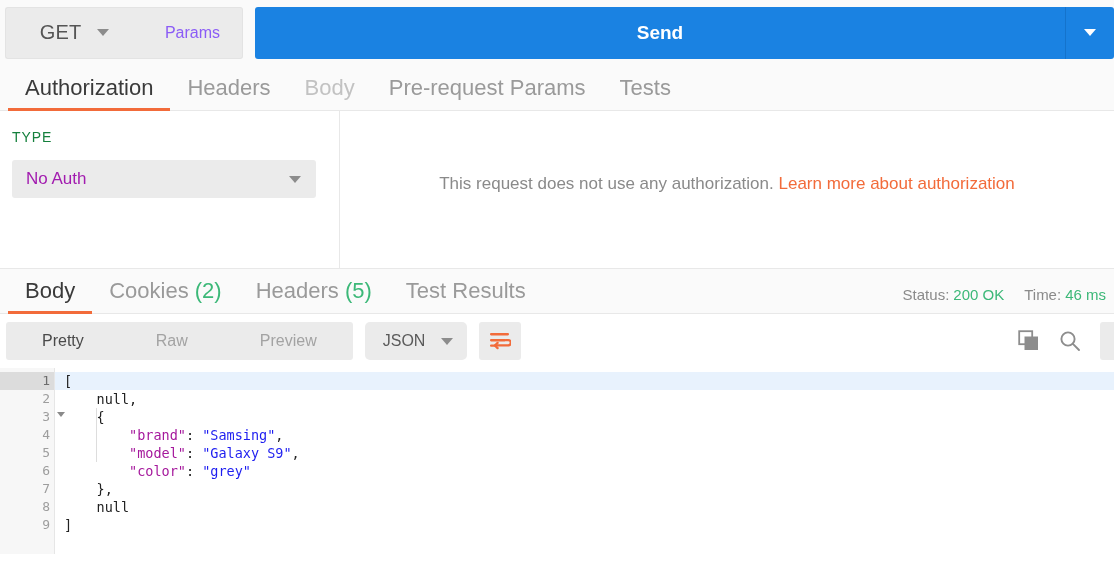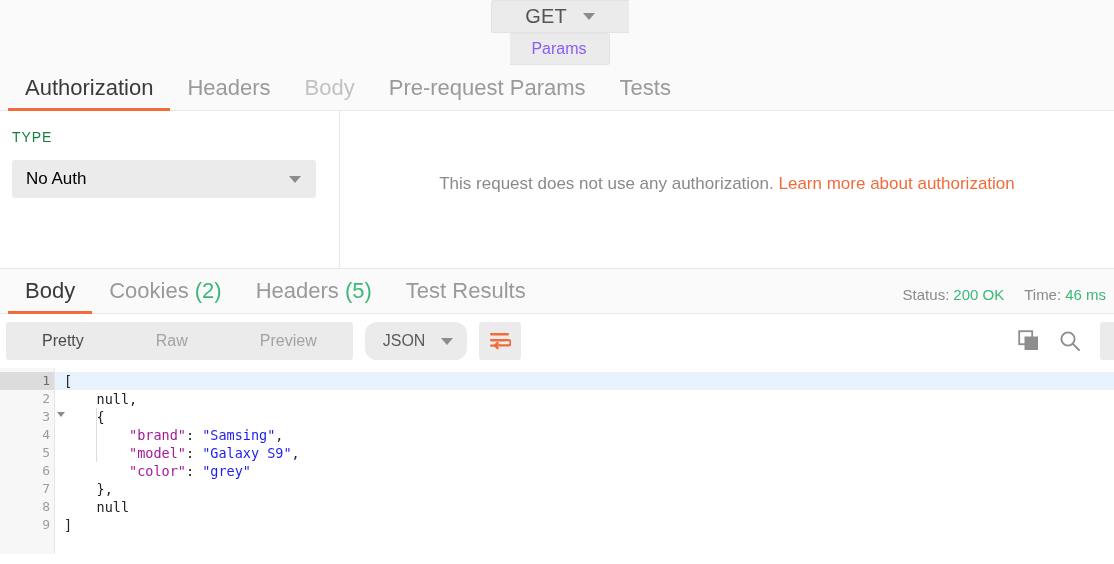--- a/index.html
+++ b/index.html
@@ -12,21 +12,20 @@
   }
 
   
   .url-bar {
     position: relative;
     height: 65px;
     background: #fafafa;
     display: flex;
     align-items: center;
     padding: 0 0 0 5px;
-    flex-direction: column;
   }
   .method-select {
     width: 138px; height: 52px;
     background: #ebebeb;
     border: 1px solid #e3e3e3;
     border-right: none;
     border-radius: 3px 0 0 3px;
     display: flex; align-items: center; justify-content: center;
     gap: 16px;
     cursor: pointer;
@@ -146,21 +145,21 @@
   }
   .auth-select {
     width: 304px; height: 38px;
     background: #ebebeb;
     border-radius: 3px;
     display: flex; align-items: center;
     justify-content: space-between;
     padding: 0 15px 0 14px;
     cursor: pointer;
   }
-  .auth-select-value { font-size: 17px; color: #000000; }
+  .auth-select-value { font-size: 17px; color: #a21caf; }
   .auth-right {
     flex: 1;
     display: flex;
     align-items: center;
     justify-content: center;
     padding-bottom: 12px;
   }
   .auth-msg { font-size: 17px; color: #8a8a8a; }
   .auth-link { color: #f26b3a; cursor: pointer; }
 
@@ -207,21 +206,21 @@
     padding: 0 36px;
     font-size: 16px;
     color: #a3a3a3;
     line-height: 38px;
     cursor: pointer;
   }
   .seg.active { color: #4a4a4a; }
   .lang-group {
     display: flex; align-items: center;
     background: #ebebeb;
-    border-radius: 12px;
+    border-radius: 5px;
     height: 38px;
     margin-left: 12px;
     padding: 0 14px 0 18px;
     gap: 16px;
     cursor: pointer;
   }
   .lang-label { font-size: 16px; color: #5a5a5a; }
   .wrap-btn {
     margin-left: 12px;
     width: 42px; height: 38px;

